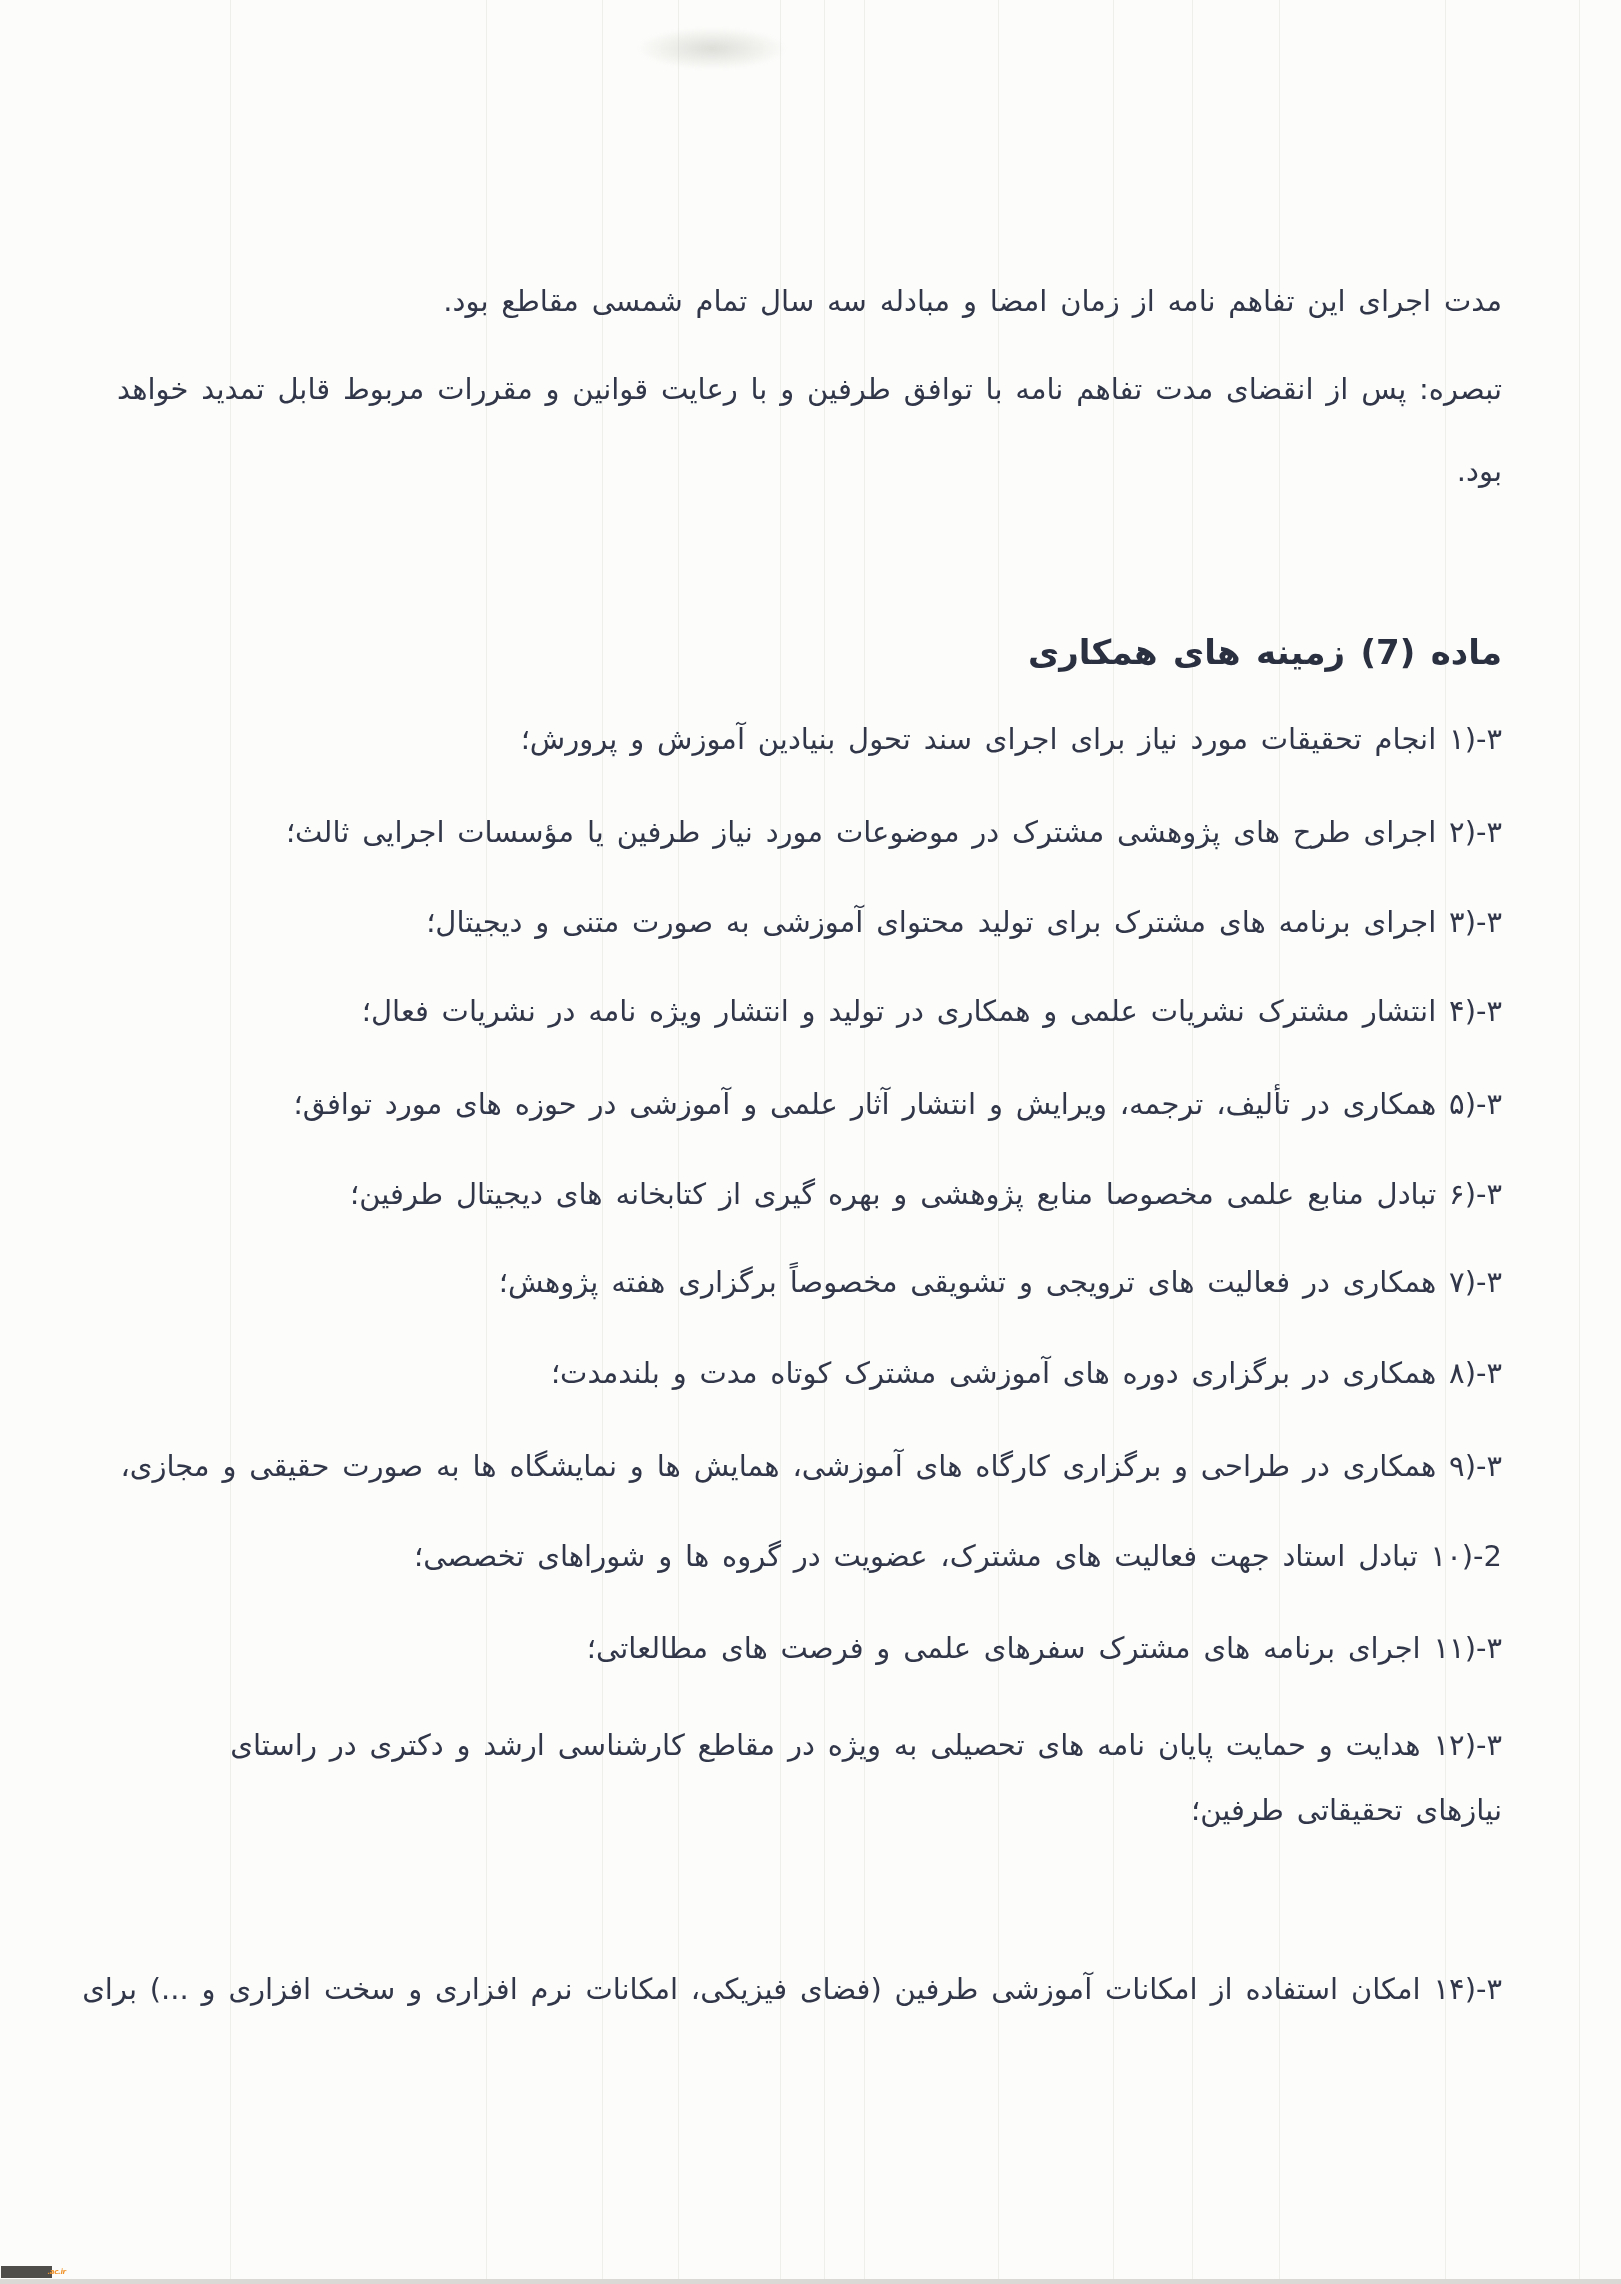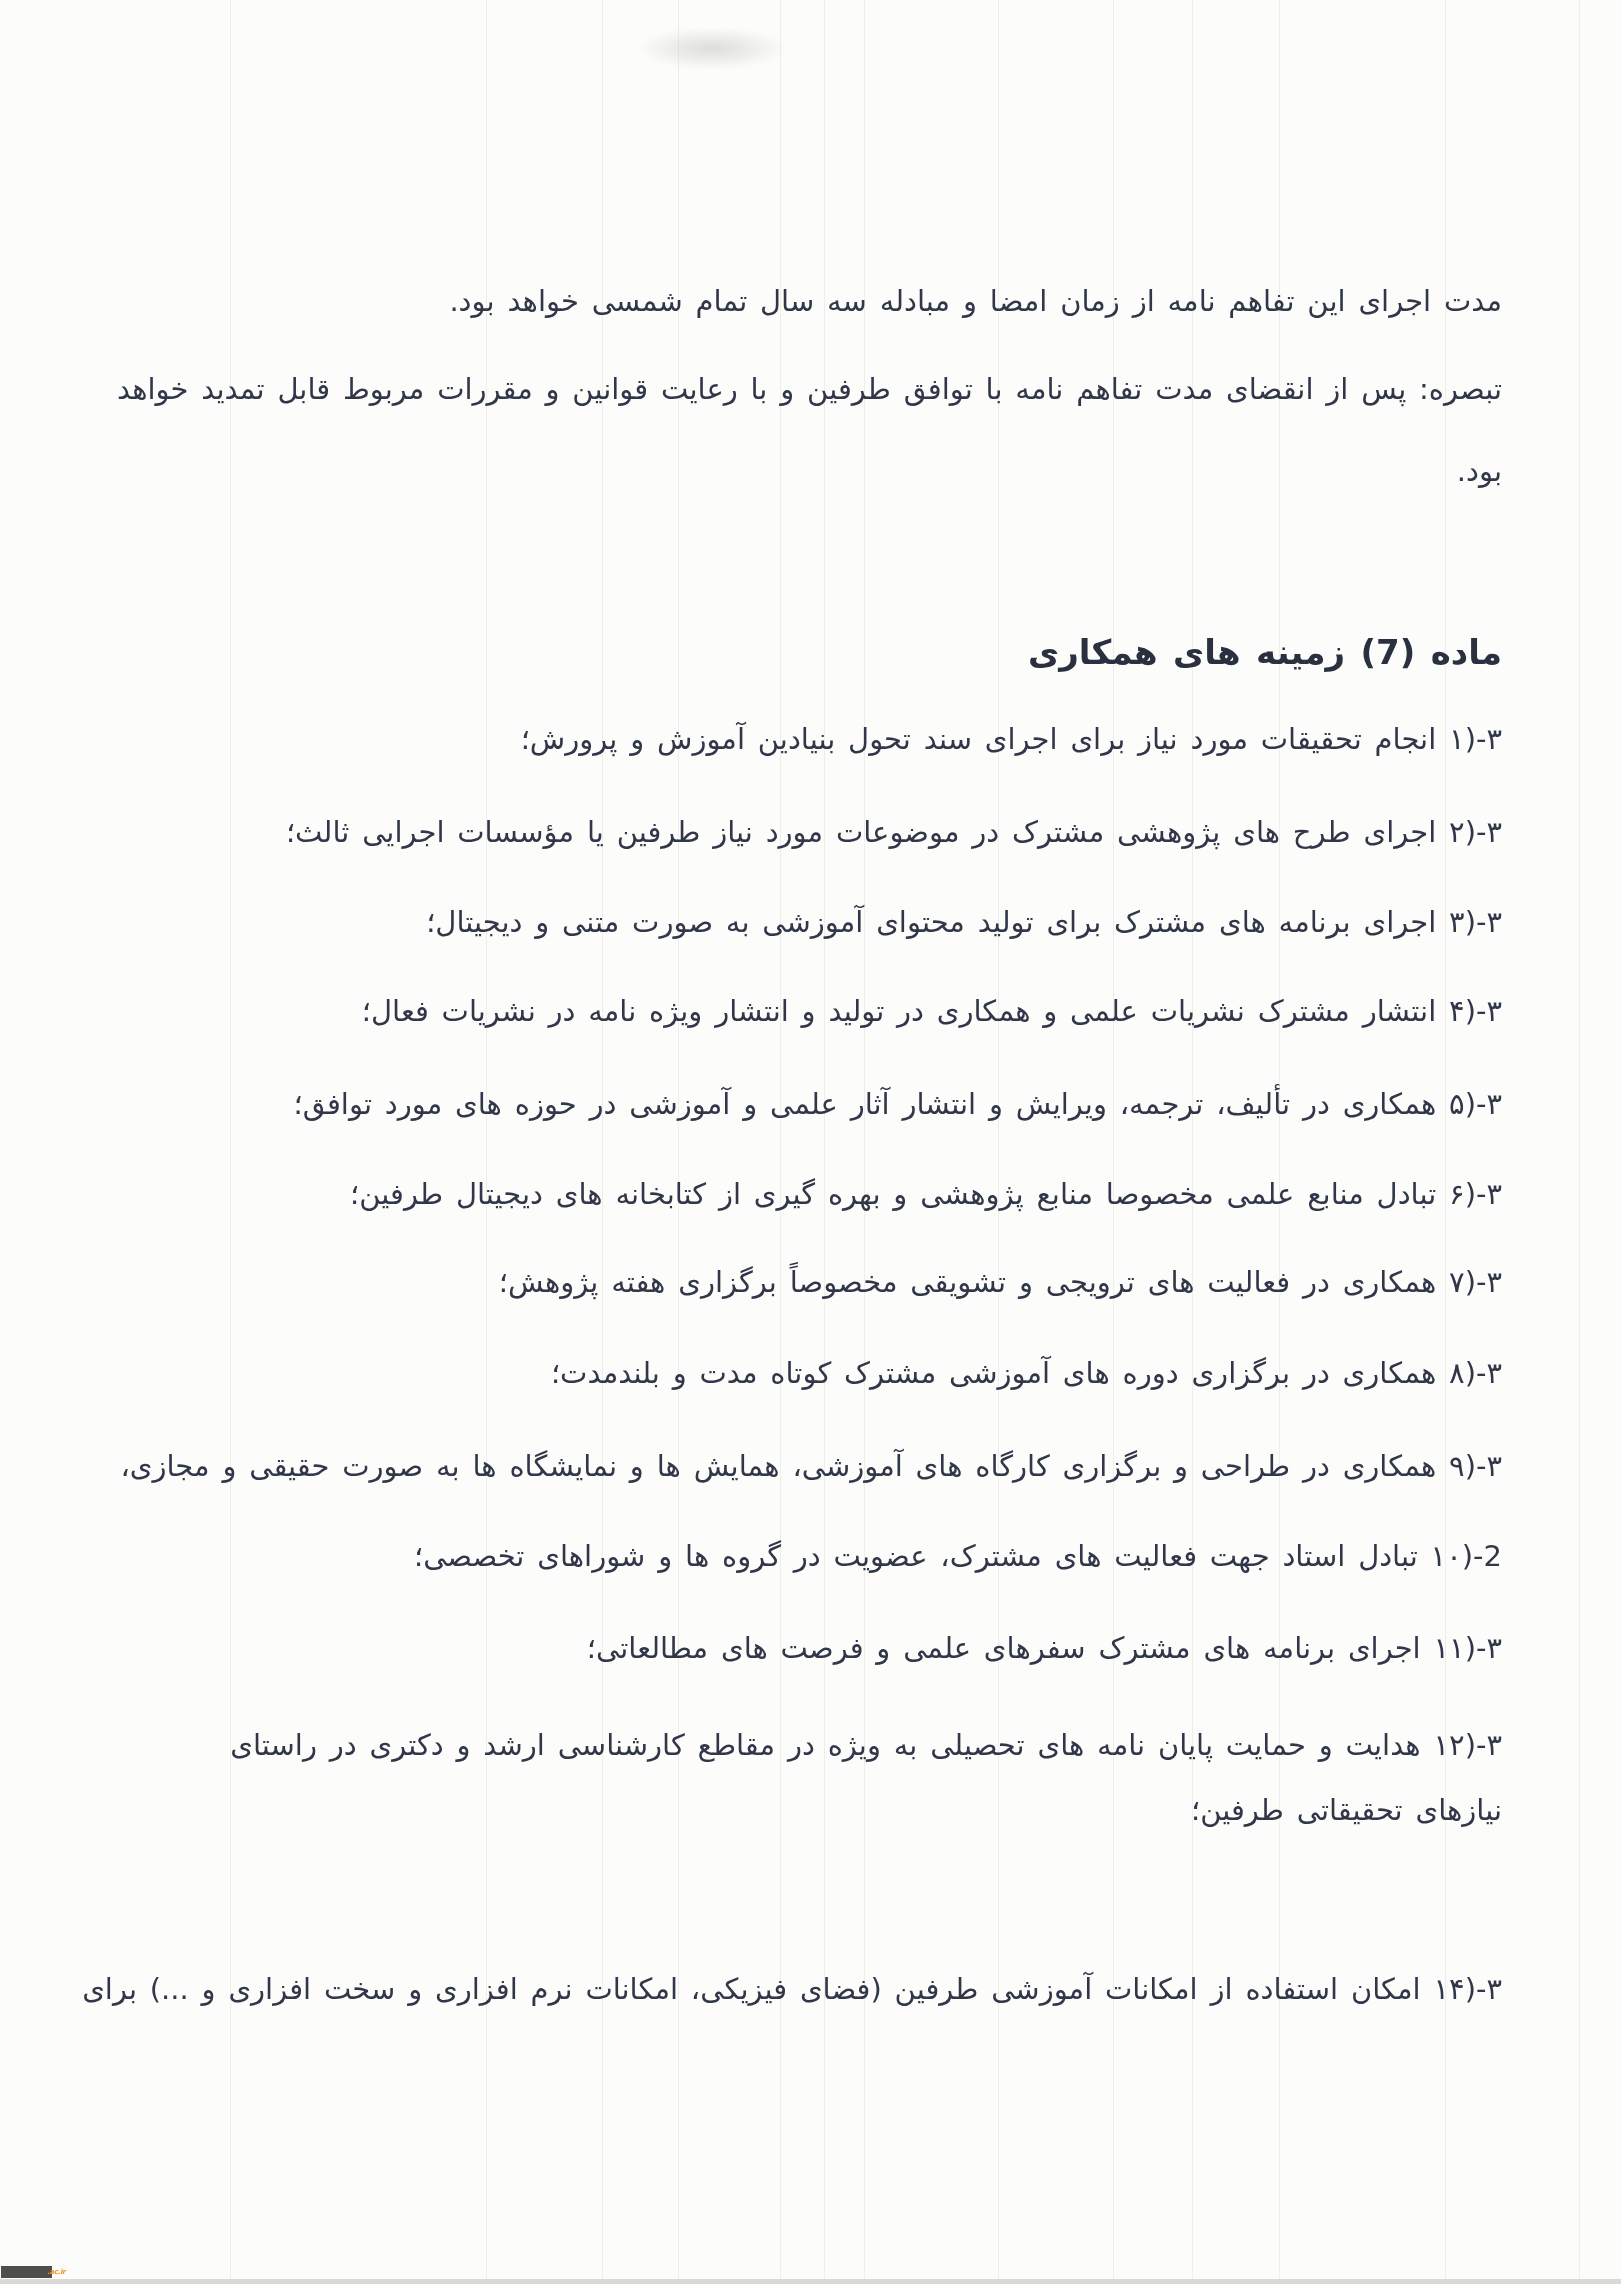--- a/index.html
+++ b/index.html
@@ -89,21 +89,21 @@
   <div class="scanline" style="left:864px"></div>
   <div class="scanline" style="left:998px"></div>
   <div class="scanline" style="left:1113px"></div>
   <div class="scanline" style="left:1192px"></div>
   <div class="scanline" style="left:1279px"></div>
   <div class="scanline" style="left:1445px"></div>
   <div class="scanline" style="left:1579px"></div>
 
   <div class="smudge"></div>
 
-  <div class="t" style="top:283px">مدت اجرای این تفاهم نامه از زمان امضا و مبادله سه سال تمام شمسی خواهد بود.</div>
+  <div class="t" style="top:283px">مدت اجرای این تفاهم نامه از زمان امضا و مبادله سه سال تمام شمسی مقاطع بود.</div>
   <div class="t" style="top:371px">تبصره: پس از انقضای مدت تفاهم نامه با توافق طرفین و با رعایت قوانین و مقررات مربوط قابل تمدید خواهد</div>
   <div class="t" style="top:453px">بود.</div>
 
   <div class="h" style="top:630px">ماده (7) زمینه های همکاری</div>
 
   <div class="t" style="top:721px">۳‏-‏۱‎)‎ انجام تحقیقات مورد نیاز برای اجرای سند تحول بنیادین آموزش و پرورش؛</div>
   <div class="t" style="top:814px">۳‏-‏۲‎)‎ اجرای طرح های پژوهشی مشترک در موضوعات مورد نیاز طرفین یا مؤسسات اجرایی ثالث؛</div>
   <div class="t" style="top:904px">۳‏-‏۳‎)‎ اجرای برنامه های مشترک برای تولید محتوای آموزشی به صورت متنی و دیجیتال؛</div>
   <div class="t" style="top:993px">۳‏-‏۴‎)‎ انتشار مشترک نشریات علمی و همکاری در تولید و انتشار ویژه نامه در نشریات فعال؛</div>
   <div class="t" style="top:1086px">۳‏-‏۵‎)‎ همکاری در تألیف، ترجمه، ویرایش و انتشار آثار علمی و آموزشی در حوزه های مورد توافق؛</div>

